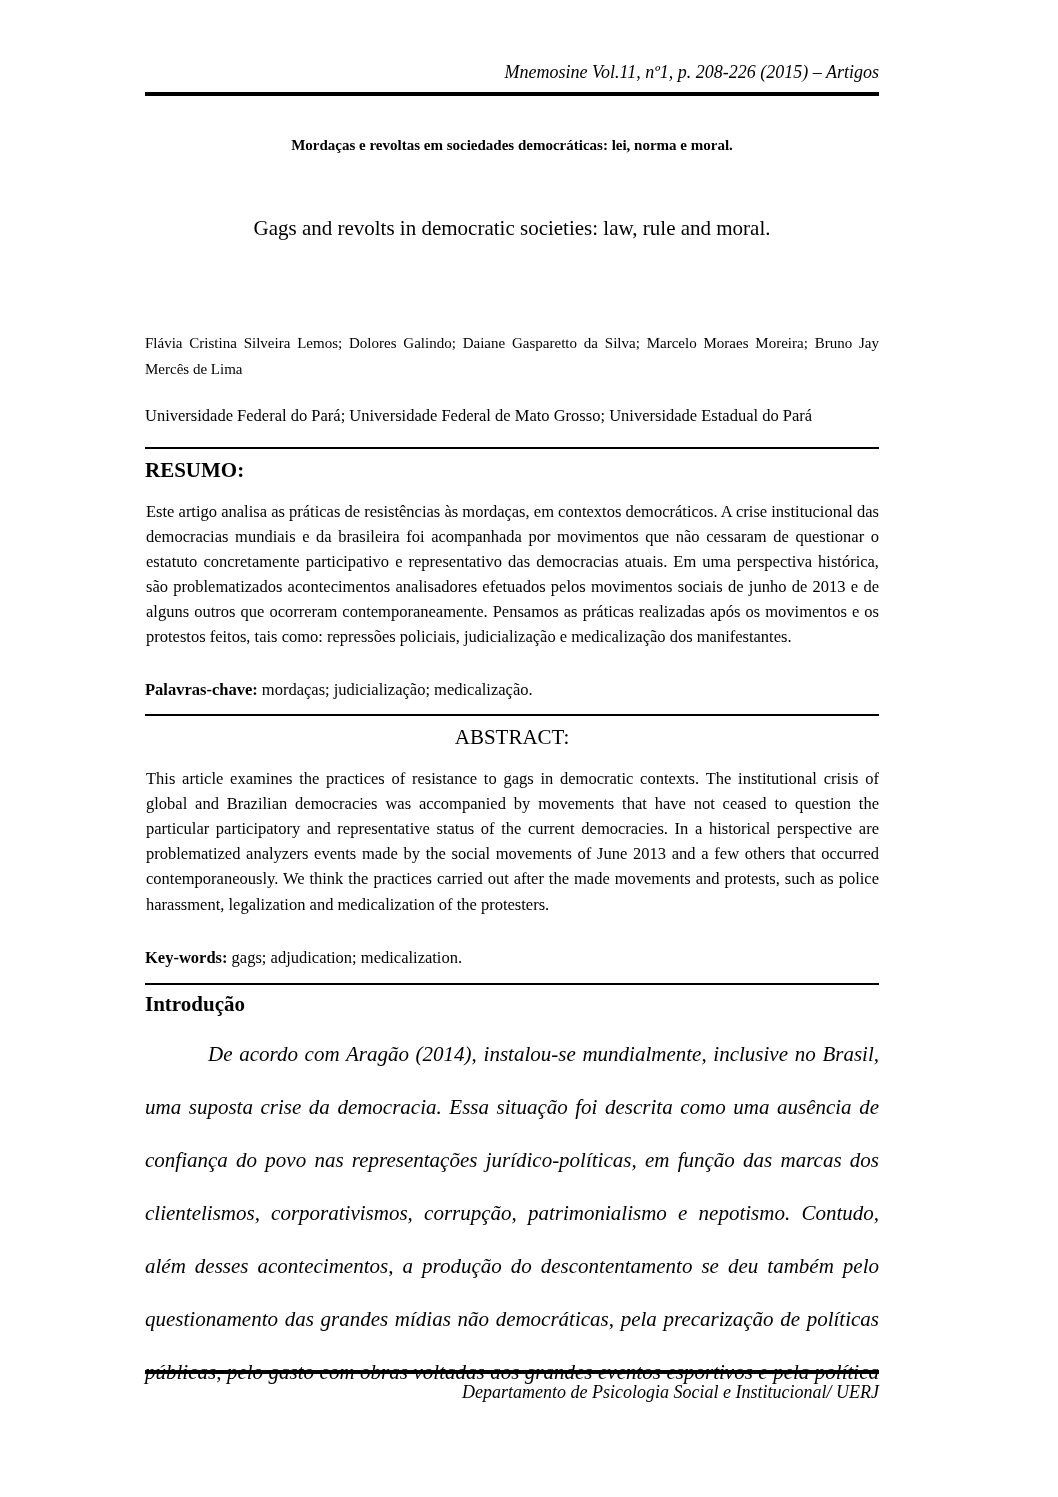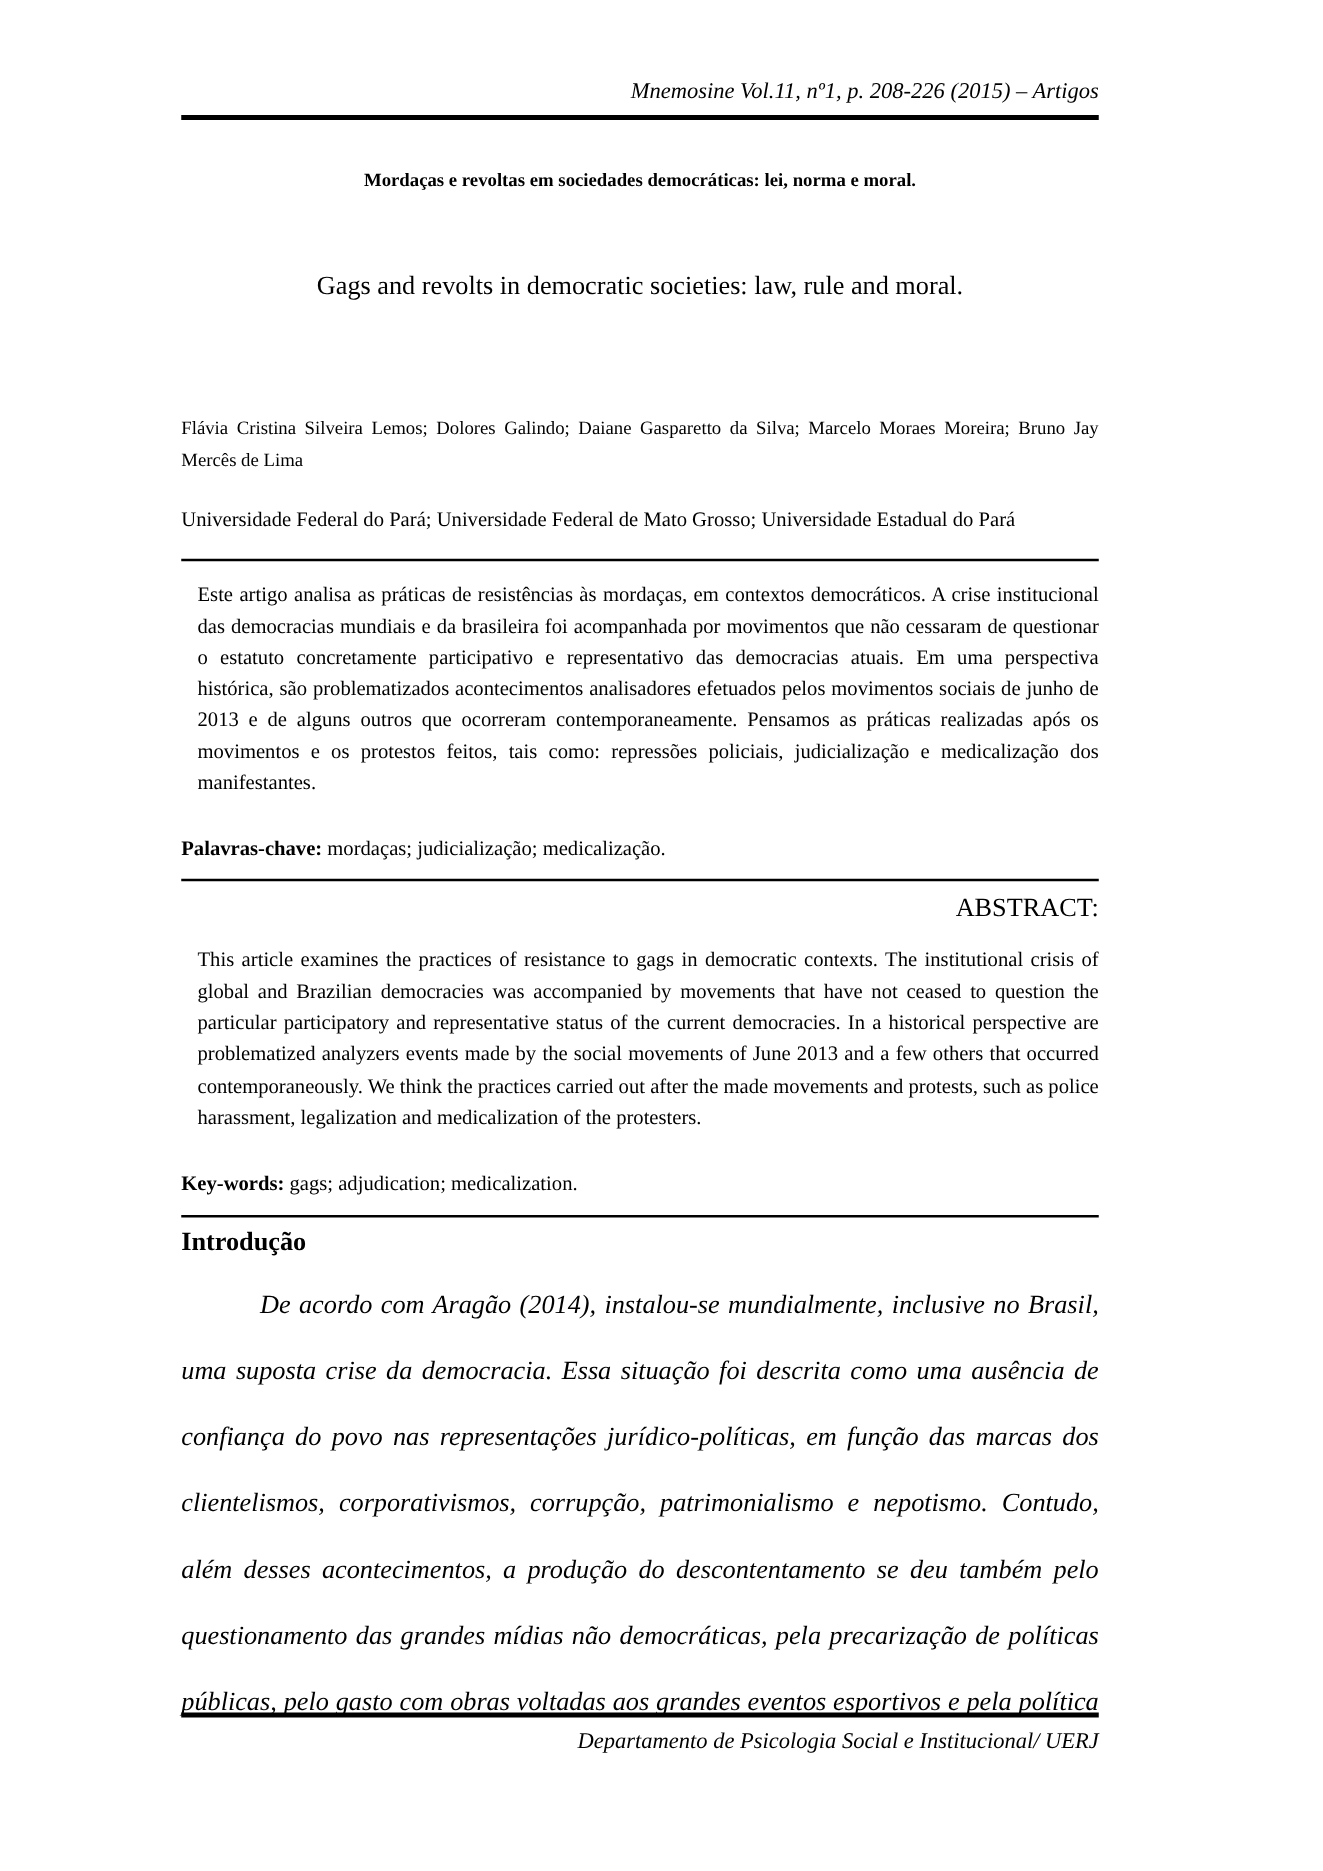--- a/index.html
+++ b/index.html
@@ -69,24 +69,24 @@
     font-size: 21px;
     font-weight: bold;
     line-height: 30px;
     text-align: left;
   }
   .section-heading-regular {
     margin: 6px 0 0 0;
     font-size: 21px;
     font-weight: normal;
     line-height: 30px;
-    text-align: right;
+    text-align: center;
   }
   .section-body {
-    margin: 14px 0 0 13px;
+    margin: 14px 0 0 1px;
     text-align: justify;
     font-size: 16.5px;
     line-height: 25.1px;
   }
   .keywords-line {
     margin: 28px 0 0 0;
     text-align: left;
     font-size: 16.5px;
     line-height: 25px;
   }
@@ -144,20 +144,21 @@
   <h1 class="title-pt">Mordaças e revoltas em sociedades democráticas: lei, norma e moral.</h1>
 
   <h2 class="title-en">Gags and revolts in democratic societies: law, rule and moral.</h2>
 
   <p class="authors">Flávia Cristina Silveira Lemos; Dolores Galindo; Daiane Gasparetto da Silva; Marcelo Moraes Moreira; Bruno Jay Mercês de Lima</p>
 
   <p class="affiliations">Universidade Federal do Pará; Universidade Federal de Mato Grosso; Universidade Estadual do Pará</p>
 
   <hr class="rule-thin">
 
+  <div class="section-heading-bold">RESUMO:</div>
 
   <p class="section-body">Este artigo analisa as práticas de resistências às mordaças, em contextos democráticos. A crise institucional das democracias mundiais e da brasileira foi acompanhada por movimentos que não cessaram de questionar o estatuto concretamente participativo e representativo das democracias atuais. Em uma perspectiva histórica, são problematizados acontecimentos analisadores efetuados pelos movimentos sociais de junho de 2013 e de alguns outros que ocorreram contemporaneamente. Pensamos as práticas realizadas após os movimentos e os protestos feitos, tais como: repressões policiais, judicialização e medicalização dos manifestantes.</p>
 
   <p class="keywords-line"><span class="kw-label">Palavras-chave:</span><span> mordaças; judicialização; medicalização.</span></p>
 
   <hr class="rule-thin pre-abstract">
 
   <div class="section-heading-regular">ABSTRACT:</div>
 
   <p class="section-body">This article examines the practices of resistance to gags in democratic contexts. The institutional crisis of global and Brazilian democracies was accompanied by movements that have not ceased to question the particular participatory and representative status of the current democracies. In a historical perspective are problematized analyzers events made by the social movements of June 2013 and a few others that occurred contemporaneously. We think the practices carried out after the made movements and protests, such as police harassment, legalization and medicalization of the protesters.</p>

